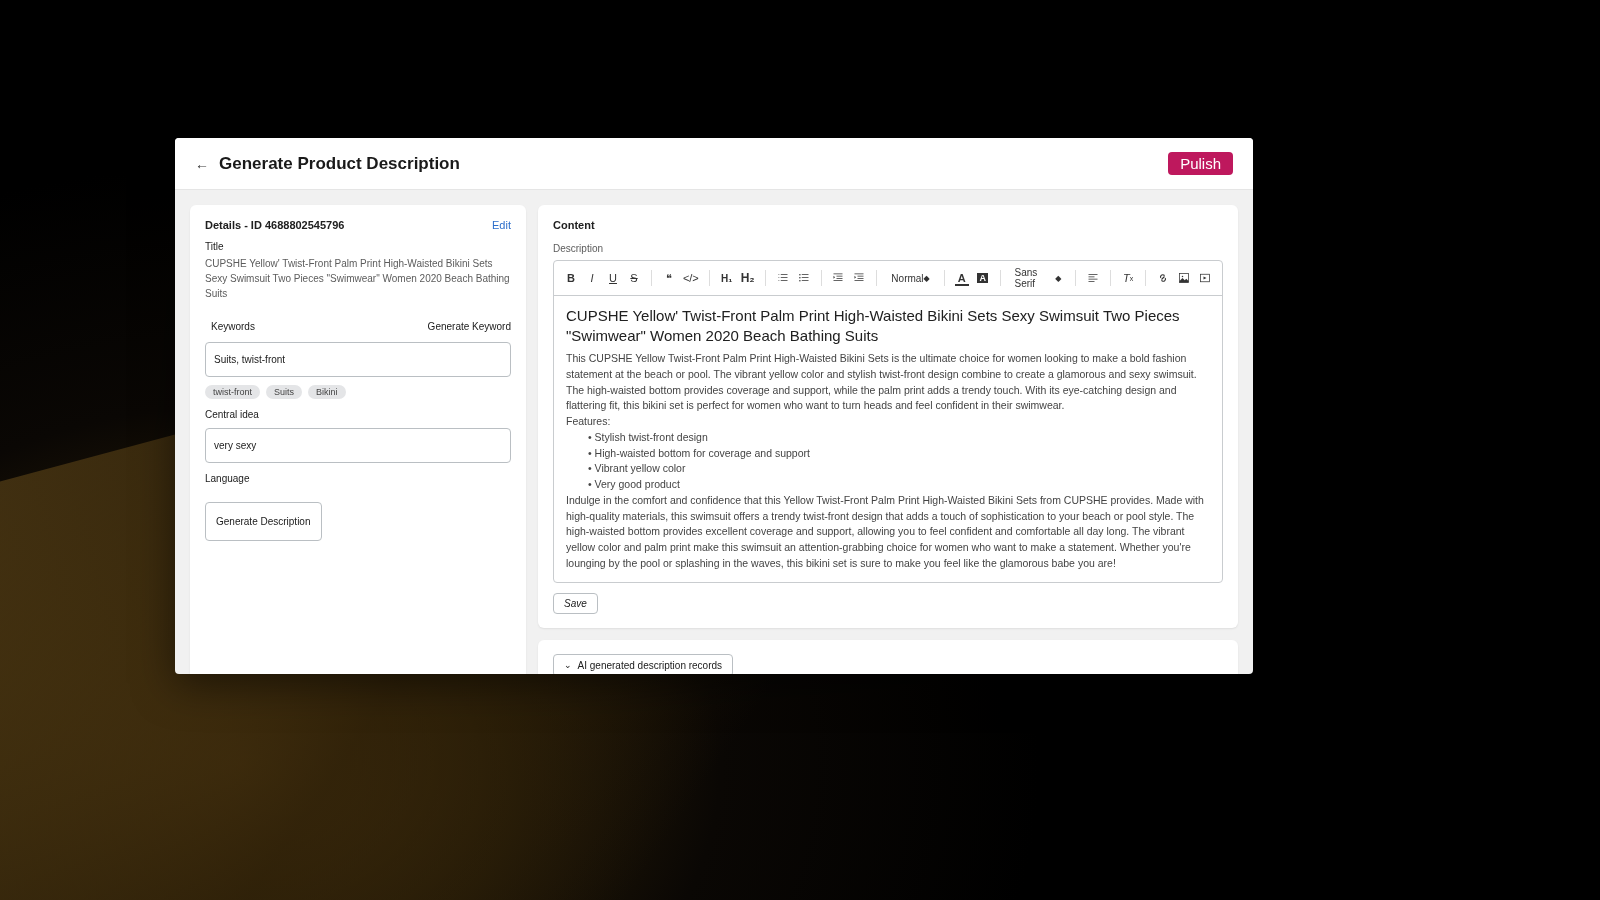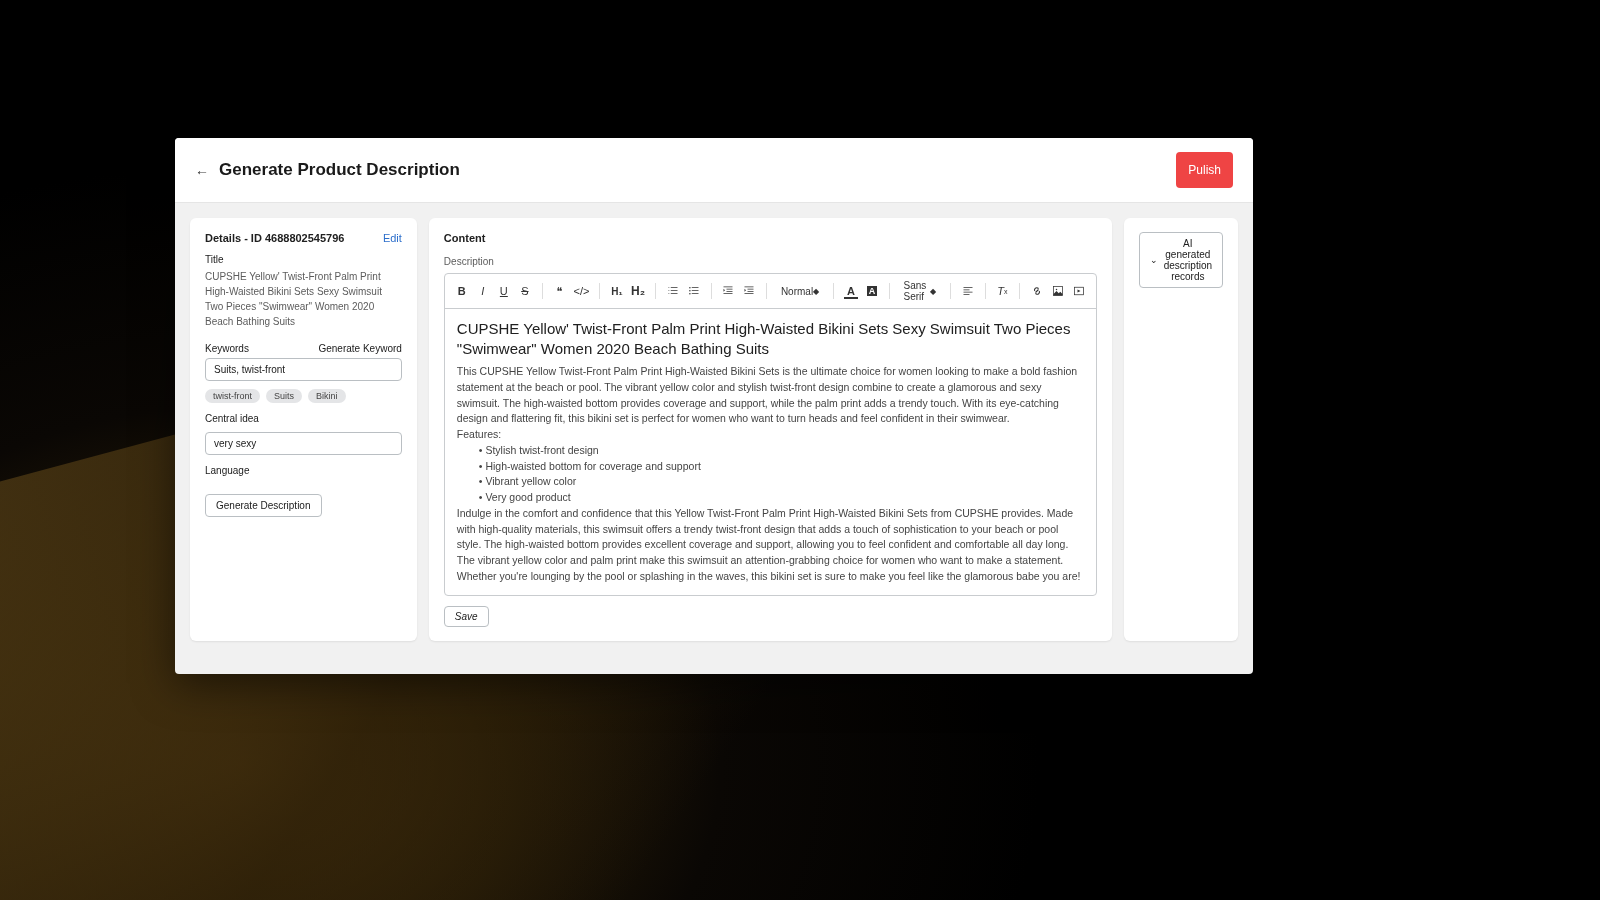--- a/index.html
+++ b/index.html
@@ -42,45 +42,45 @@
   padding: 14px 20px;
   display: flex;
   align-items: center;
   justify-content: space-between;
   border-bottom: 1px solid #e5e5e5;
 }
 .header-left { display: flex; align-items: center; gap: 10px; }
 .back-arrow { font-size: 14px; color: #333; cursor: pointer; }
 .page-title { font-size: 17px; font-weight: 700; color: #1a1a1a; }
 .publish-btn {
-  background: #ef4444;
+  background: #be185d;
   color: #fff;
   border: none;
   border-radius: 4px;
-  padding: 11px 12px;
-  font-size: 12px;
+  padding: 3px 12px;
+  font-size: 15px;
   font-weight: 500;
   cursor: pointer;
 }
 .body-area {
   padding: 15px;
   display: flex;
   gap: 12px;
 }
 .left-panel {
   width: 336px;
   background: #fff;
   border-radius: 6px;
   padding: 14px 15px;
   box-shadow: 0 1px 2px rgba(0,0,0,0.08);
 }
 .right-panel {
   flex: 1;
   display: flex;
-  flex-direction: row;
+  flex-direction: column;
   gap: 12px;
 }
 .card {
   background: #fff;
   border-radius: 6px;
   padding: 14px 15px;
   box-shadow: 0 1px 2px rgba(0,0,0,0.08);
 }
 .details-header {
   display: flex;
@@ -91,21 +91,21 @@
 .details-title { font-size: 11px; font-weight: 700; color: #202020; }
 .edit-link { font-size: 11px; color: #2c6ecb; cursor: pointer; }
 .field-label { font-size: 10px; color: #202020; margin-bottom: 4px; margin-top: 10px; }
 .title-text { font-size: 10px; color: #5c5c5c; line-height: 1.5; }
 .keywords-row { display: flex; justify-content: space-between; align-items: center; margin-top: 14px; }
 .gen-keyword { font-size: 10px; color: #202020; cursor: pointer; }
 .text-input {
   width: 100%;
   border: 1px solid #babfc3;
   border-radius: 4px;
-  padding: 5px 8px;
+  padding: 11px 8px;
   font-size: 10px;
   margin-top: 4px;
   color: #202020;
 }
 .tags { display: flex; gap: 6px; margin-top: 8px; }
 .tag {
   background: #e4e5e7;
   border-radius: 10px;
   padding: 2px 8px;
   font-size: 9px;
@@ -121,21 +121,21 @@
   font-size: 7px;
   line-height: 7px;
   color: #666;
   pointer-events: none;
 }
 .gen-btn {
   margin-top: 14px;
   background: #fff;
   border: 1px solid #babfc3;
   border-radius: 4px;
-  padding: 5px 10px;
+  padding: 13px 10px;
   font-size: 10px;
   cursor: pointer;
   color: #202020;
 }
 .content-title { font-size: 11px; font-weight: 700; color: #202020; margin-bottom: 12px; }
 .desc-label { font-size: 10px; color: #5c5c5c; margin-bottom: 6px; }
 .editor-wrap { border: 1px solid #c9cccf; border-radius: 4px; }
 .toolbar {
   display: flex;
   align-items: center;
@@ -207,21 +207,21 @@
         <div class="details-title">
           <span>Details</span> - <span>ID 4688802545796</span>
         </div>
         <span class="edit-link">Edit</span>
       </div>
 
       <div class="field-label" style="margin-top:4px">Title</div>
       <div class="title-text">CUPSHE Yellow' Twist-Front Palm Print High-Waisted Bikini Sets Sexy Swimsuit Two Pieces "Swimwear" Women 2020 Beach Bathing Suits</div>
 
       <div class="keywords-row">
-        <div class="field-label" style="margin:0">Keywords</div>
+        <div class="field-label" style="margin:6px">Keywords</div>
         <div class="gen-keyword">Generate Keyword</div>
       </div>
       <input class="text-input" value="Suits, twist-front" style="">
       <div class="tags">
         <span class="tag">twist-front</span>
         <span class="tag">Suits</span>
         <span class="tag">Bikini</span>
       </div>
 
       <div class="field-label">Central idea</div>

